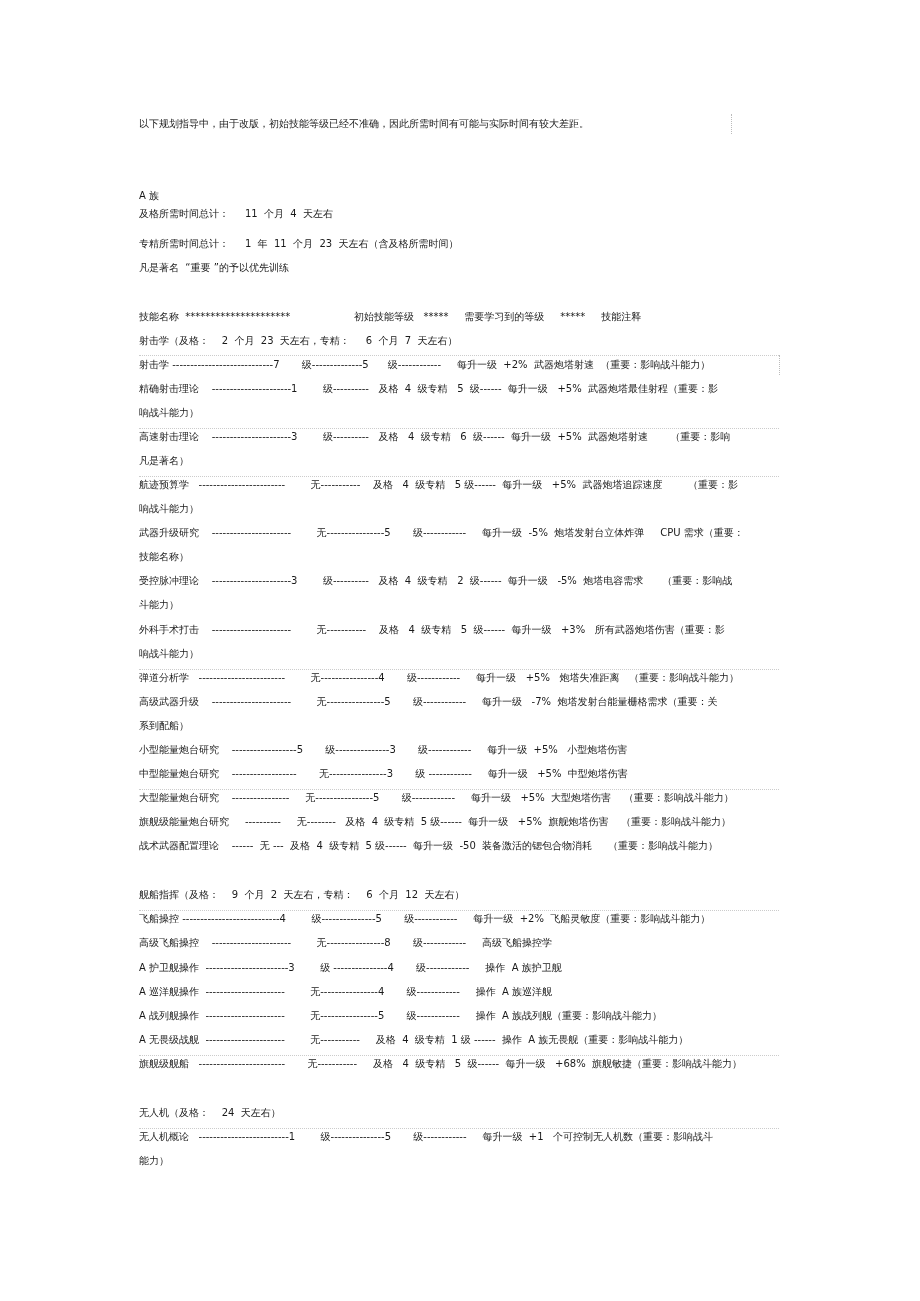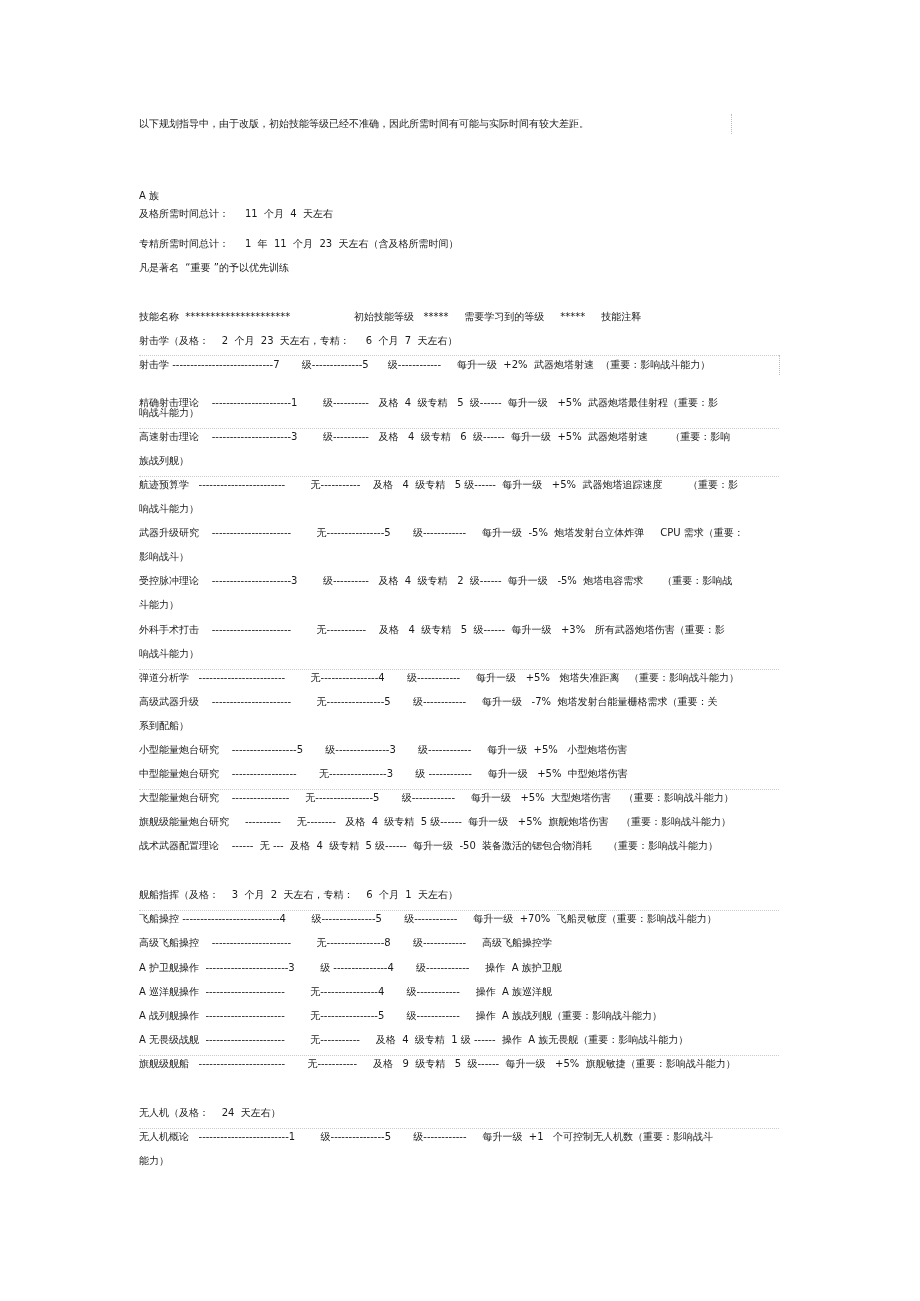--- a/index.html
+++ b/index.html
@@ -18,49 +18,49 @@
 
   <div class="line" style="top:189px">A 族</div>
   <div class="line" style="top:207px">及格所需时间总计：     11  个月  4  天左右</div>
   <div class="line" style="top:237px">专精所需时间总计：     1  年  11  个月  23  天左右（含及格所需时间）</div>
   <div class="line" style="top:261px">凡是著名  “重要 ”的予以优先训练</div>
 
   <div class="line" style="top:310px">技能名称  *********************                    初始技能等级   *****     需要学习到的等级     *****     技能注释</div>
 
   <div class="line" style="top:334px">射击学（及格：    2  个月  23  天左右，专精：     6  个月  7  天左右）</div>
   <div class="line" style="top:358px">射击学 ----------------------------7       级--------------5      级------------     每升一级  +2%  武器炮塔射速  （重要：影响战斗能力）</div>
-  <div class="line" style="top:396px">精确射击理论    ----------------------1        级----------   及格  4  级专精   5  级------  每升一级   +5%  武器炮塔最佳射程（重要：影</div>
+  <div class="line" style="top:382px">精确射击理论    ----------------------1        级----------   及格  4  级专精   5  级------  每升一级   +5%  武器炮塔最佳射程（重要：影</div>
   <div class="line" style="top:406px">响战斗能力）</div>
   <div class="line" style="top:430px">高速射击理论    ----------------------3        级----------   及格   4  级专精   6  级------  每升一级  +5%  武器炮塔射速       （重要：影响</div>
-  <div class="line" style="top:454px">族战列舰）</div>
+  <div class="line" style="top:454px">凡是著名）</div>
   <div class="line" style="top:478px">航迹预算学   ------------------------        无-----------    及格   4  级专精   5 级------  每升一级   +5%  武器炮塔追踪速度        （重要：影</div>
   <div class="line" style="top:502px">响战斗能力）</div>
   <div class="line" style="top:526px">武器升级研究    ----------------------        无----------------5       级------------     每升一级  -5%  炮塔发射台立体炸弹     CPU 需求（重要：</div>
-  <div class="line" style="top:550px">影响战斗）</div>
+  <div class="line" style="top:550px">技能名称）</div>
   <div class="line" style="top:574px">受控脉冲理论    ----------------------3        级----------   及格  4  级专精   2  级------  每升一级   -5%  炮塔电容需求      （重要：影响战</div>
   <div class="line" style="top:598px">斗能力）</div>
   <div class="line" style="top:623px">外科手术打击    ----------------------        无-----------    及格   4  级专精   5  级------  每升一级   +3%   所有武器炮塔伤害（重要：影</div>
   <div class="line" style="top:647px">响战斗能力）</div>
   <div class="line" style="top:671px">弹道分析学   ------------------------        无----------------4       级------------     每升一级   +5%   炮塔失准距离   （重要：影响战斗能力）</div>
   <div class="line" style="top:695px">高级武器升级    ----------------------        无----------------5       级------------     每升一级   -7%  炮塔发射台能量栅格需求（重要：关</div>
   <div class="line" style="top:719px">系到配船）</div>
   <div class="line" style="top:743px">小型能量炮台研究    ------------------5       级---------------3       级------------     每升一级  +5%   小型炮塔伤害</div>
   <div class="line" style="top:767px">中型能量炮台研究    ------------------       无----------------3       级 ------------     每升一级   +5%  中型炮塔伤害</div>
   <div class="line" style="top:791px">大型能量炮台研究    ----------------     无----------------5       级------------     每升一级   +5%  大型炮塔伤害    （重要：影响战斗能力）</div>
   <div class="line" style="top:815px">旗舰级能量炮台研究     ----------     无--------   及格  4  级专精  5 级------  每升一级   +5%  旗舰炮塔伤害    （重要：影响战斗能力）</div>
   <div class="line" style="top:839px">战术武器配置理论    ------  无 ---  及格  4  级专精  5 级------  每升一级  -50  装备激活的锶包合物消耗     （重要：影响战斗能力）</div>
 
-  <div class="line" style="top:888px">舰船指挥（及格：    3  个月  2  天左右，专精：    6  个月  1  天左右）</div>
-  <div class="line" style="top:912px">飞船操控 ---------------------------4        级---------------5       级------------     每升一级  +70%  飞船灵敏度（重要：影响战斗能力）</div>
+  <div class="line" style="top:888px">舰船指挥（及格：    9  个月  2  天左右，专精：    6  个月  12  天左右）</div>
+  <div class="line" style="top:912px">飞船操控 ---------------------------4        级---------------5       级------------     每升一级  +2%  飞船灵敏度（重要：影响战斗能力）</div>
   <div class="line" style="top:936px">高级飞船操控    ----------------------        无----------------8       级------------     高级飞船操控学</div>
   <div class="line" style="top:961px">A 护卫舰操作  -----------------------3        级 ---------------4       级------------     操作  A 族护卫舰</div>
   <div class="line" style="top:985px">A 巡洋舰操作  ----------------------        无----------------4       级------------     操作  A 族巡洋舰</div>
   <div class="line" style="top:1009px">A 战列舰操作  ----------------------        无----------------5       级------------     操作  A 族战列舰（重要：影响战斗能力）</div>
   <div class="line" style="top:1033px">A 无畏级战舰  ----------------------        无-----------     及格  4  级专精  1 级 ------  操作  A 族无畏舰（重要：影响战斗能力）</div>
-  <div class="line" style="top:1057px">旗舰级舰船   ------------------------       无-----------     及格   9  级专精   5  级------  每升一级   +5%  旗舰敏捷（重要：影响战斗能力）</div>
+  <div class="line" style="top:1057px">旗舰级舰船   ------------------------       无-----------     及格   4  级专精   5  级------  每升一级   +68%  旗舰敏捷（重要：影响战斗能力）</div>
 
   <div class="line" style="top:1106px">无人机（及格：    24  天左右）</div>
   <div class="line" style="top:1130px">无人机概论   -------------------------1        级---------------5       级------------     每升一级  +1   个可控制无人机数（重要：影响战斗</div>
   <div class="line" style="top:1154px">能力）</div>
 
   <div class="hbar" style="left:139px;top:355px;width:640px"></div>
   <div class="vbar" style="left:779px;top:355px;height:20px"></div>
   <div class="hbar" style="left:139px;top:428px;width:640px"></div>
   <div class="hbar" style="left:139px;top:476px;width:640px"></div>
   <div class="hbar" style="left:139px;top:669px;width:640px"></div>

